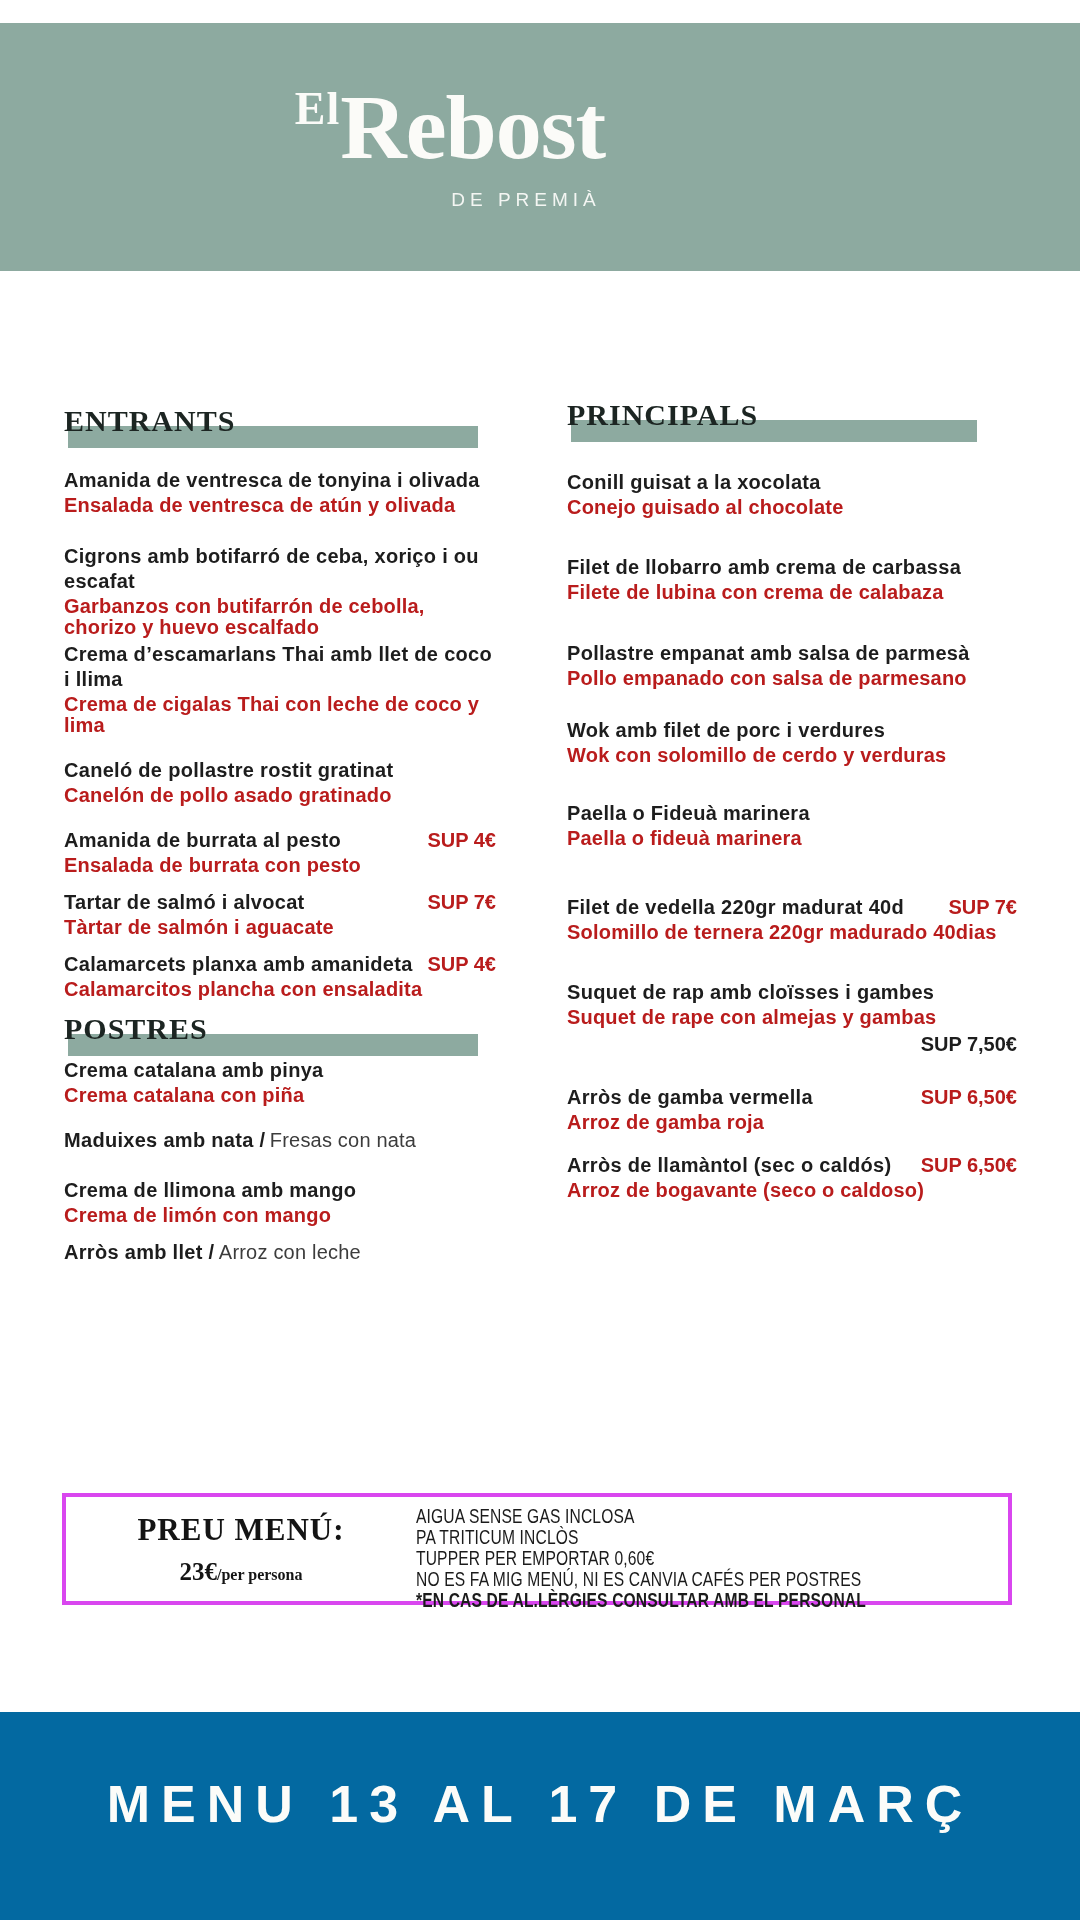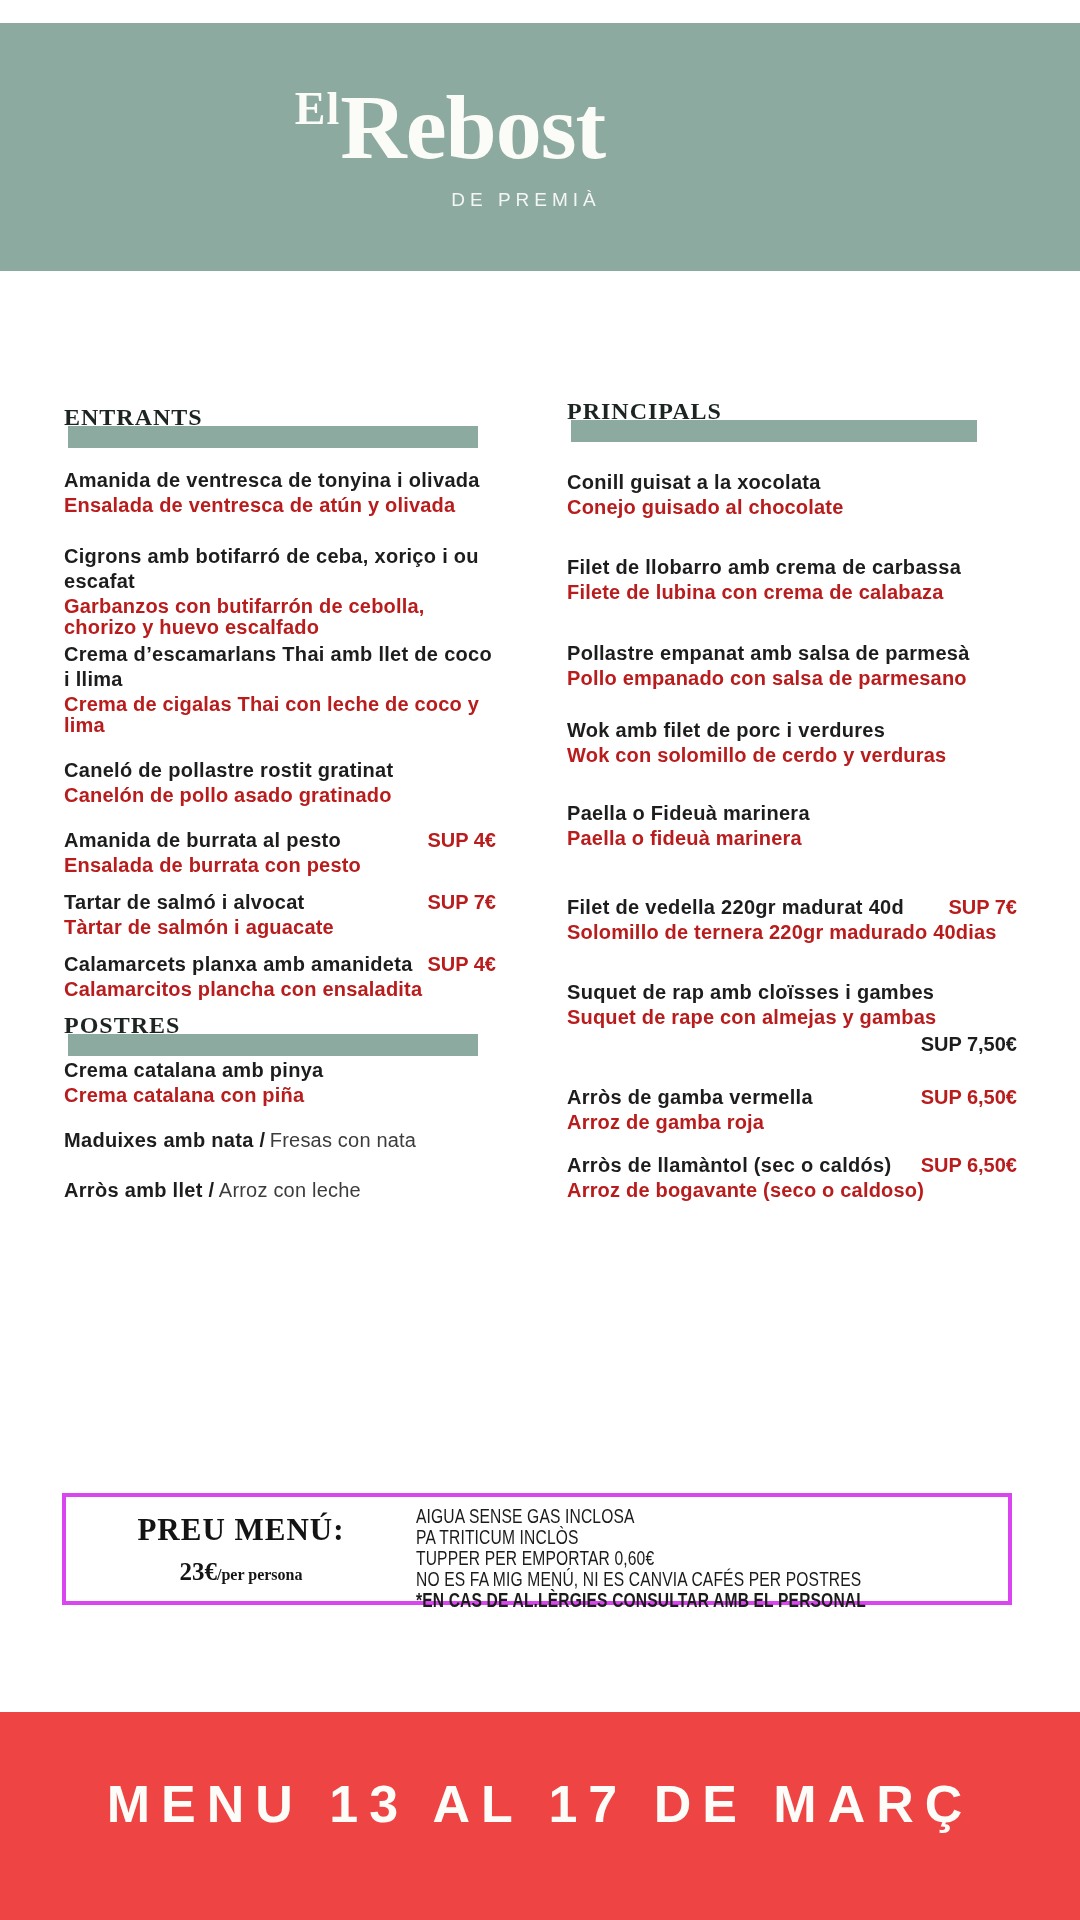--- a/index.html
+++ b/index.html
@@ -17,21 +17,21 @@
 
   
   .col{position:absolute;}
   .col-left{left:64px;top:404px;width:432px;}
   .col-right{left:567px;top:398px;width:450px;}
 
   .sec-head{position:relative;height:44px;}
   .sec-head .bar{position:absolute;left:4px;right:18px;top:22px;height:22px;background:#8daaa0;}
   .col-right .sec-head .bar{right:40px;}
   .sec-head .txt{position:absolute;left:0;top:0;font-family:"Liberation Serif", serif;
-                 font-weight:700;font-size:24px;letter-spacing:1px;color:#1c2522;z-index:1;}
+                 font-weight:700;font-size:30px;letter-spacing:1px;color:#1c2522;z-index:1;}
 
   .item{margin-bottom:0;}
   .ca-row{display:flex;justify-content:space-between;align-items:flex-start;}
   .ca{font-weight:700;font-size:20px;line-height:25px;letter-spacing:.3px;color:#1d1d1d;}
   .sup{font-weight:700;font-size:20px;line-height:25px;white-space:nowrap;padding-left:8px;color:#b91c1c;}
   .es{font-weight:700;font-size:20px;line-height:21px;color:#b91c1c;margin-top:2px;letter-spacing:.2px;}
   .sup-below{text-align:right;font-weight:700;font-size:20px;line-height:25px;margin-top:4px;}
   .inline-item .ca,.inline-item .es-inline{display:inline;}
   .es-inline{font-weight:400;font-size:20px;color:#3c3c3c;letter-spacing:.2px;}
 
@@ -59,21 +59,21 @@
   .pb-title{font-weight:700;font-size:31px;letter-spacing:1px;}
   .pb-price-row{margin-top:10px;font-weight:700;}
   .pb-price{font-size:25px;}
   .pb-per{font-size:16px;}
   .pb-right{flex:1;padding-top:9px;color:#1b1b1b;}
   .pb-note{font-size:20px;line-height:21px;font-weight:400;transform:scaleX(.78);
            transform-origin:left center;white-space:nowrap;letter-spacing:.2px;}
   .pb-note.bold{font-weight:700;}
 
   
-  .footer-band{position:absolute;left:0;top:1712px;width:1080px;height:208px;background:#ef4444;}
+  .footer-band{position:absolute;left:0;top:1712px;width:1080px;height:208px;background:#0369a1;}
   .footer-title{position:absolute;left:0;top:62px;width:100%;text-align:center;
                 font-weight:700;font-size:52px;letter-spacing:11px;color:#fcfcf9;}
 </style>
 </head>
 <body>
 
 <div class="page">
 
   <div class="header-band">
     <div class="logo-wrap">
@@ -153,20 +153,26 @@
           <span class="ca">Crema catalana amb pinya</span>
         </div>
       <div class="es">Crema catalana con piña</div>
     </div>
 
     <div class="item inline-item mbP2">
       <span class="ca">Maduixes amb nata /</span>
       <span class="es-inline">Fresas con nata</span>
     </div>
 
+    <div class="item mbP3">
+      <div class="ca-row">
+          <span class="ca">Crema de llimona amb mango</span>
+        </div>
+      <div class="es">Crema de limón con mango</div>
+    </div>
 
     <div class="item inline-item">
       <span class="ca">Arròs amb llet /</span>
       <span class="es-inline">Arroz con leche</span>
     </div>
 
   </div>
 
   <div class="col col-right">
 

